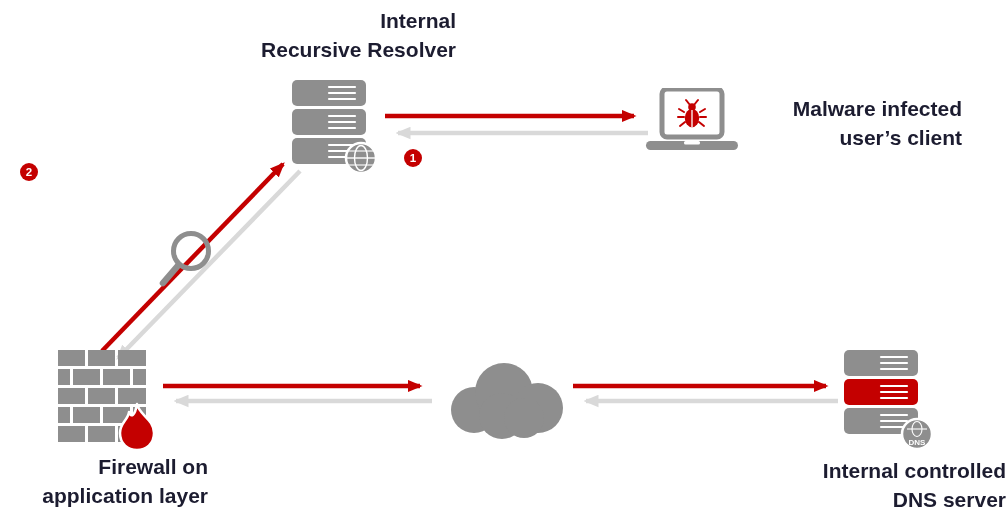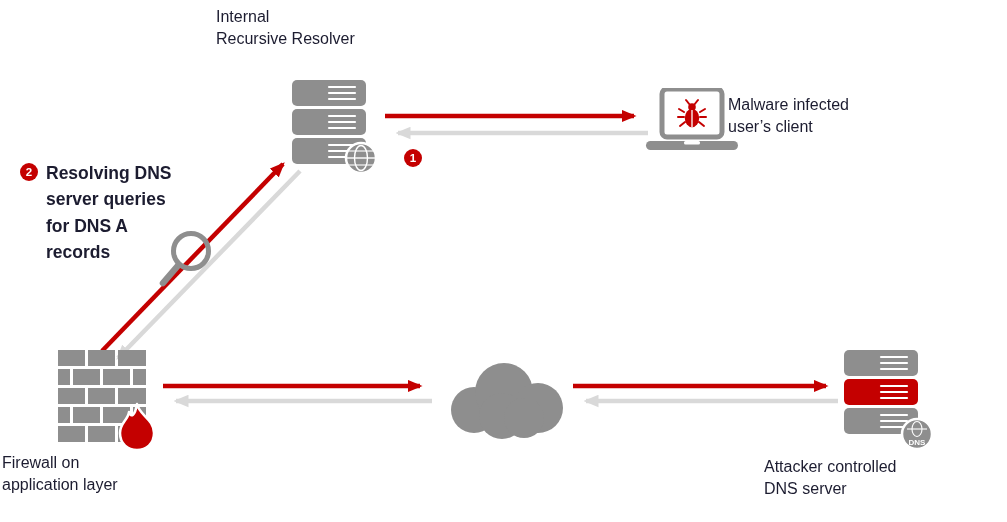--- a/index.html
+++ b/index.html
@@ -2,22 +2,22 @@
 <html><head>
 <meta charset="utf-8">
 <style>
   * { margin:0; padding:0; box-sizing:border-box; }
   html,body { background:#ffffff; }
   body { font-family:"Liberation Sans", sans-serif; }
   .canvas { position:relative; width:1007px; height:522px; background:#ffffff; overflow:hidden; }
   .abs { position:absolute; }
   svg { display:block; }
   .node-label {
-    font-weight:400; font-size:16px; line-height:1.4;
-    color:#1c1c30; text-align:left; white-space:pre-line;
+    font-weight:700; font-size:21px; line-height:1.4;
+    color:#1c1c30; text-align:right; white-space:pre-line;
   }
   .annotation { display:flex; align-items:flex-start; gap:8px; }
   .badge {
     flex:0 0 auto; width:18px; height:18px; border-radius:50%;
     background:#c40000; color:#ffffff; font-size:11.5px; font-weight:700;
     display:flex; align-items:center; justify-content:center; margin-top:3px;
   }
   .ann-text {
     font-weight:600; font-size:17.5px; line-height:1.5;
     color:#1c1c30; white-space:pre-line;
@@ -161,28 +161,24 @@
 
   <div class="abs node-label" style="left:216px;top:6px;width:240px">Internal
 Recursive Resolver</div>
 
   <div class="abs node-label" style="left:2px;top:452px;width:206px">Firewall on
 application layer</div>
 
   <div class="abs node-label" style="left:728px;top:94px;width:234px">Malware infected
 user’s client</div>
 
-  <div class="abs node-label" style="left:764px;top:456px;width:242px">Attacker controlled
+  <div class="abs node-label" style="left:764px;top:456px;width:242px">Internal controlled
 DNS server</div>
 
   <div class="abs annotation" style="left:404px;top:146px;width:212px">
     <span class="badge">1</span>
   </div>
 
   <div class="abs annotation" style="left:20px;top:160px;width:192px">
     <span class="badge">2</span>
-    <div class="ann-text">Resolving DNS
-server queries
-for DNS A
-records</div>
   </div>
 
 </div>
 
 </body></html>

